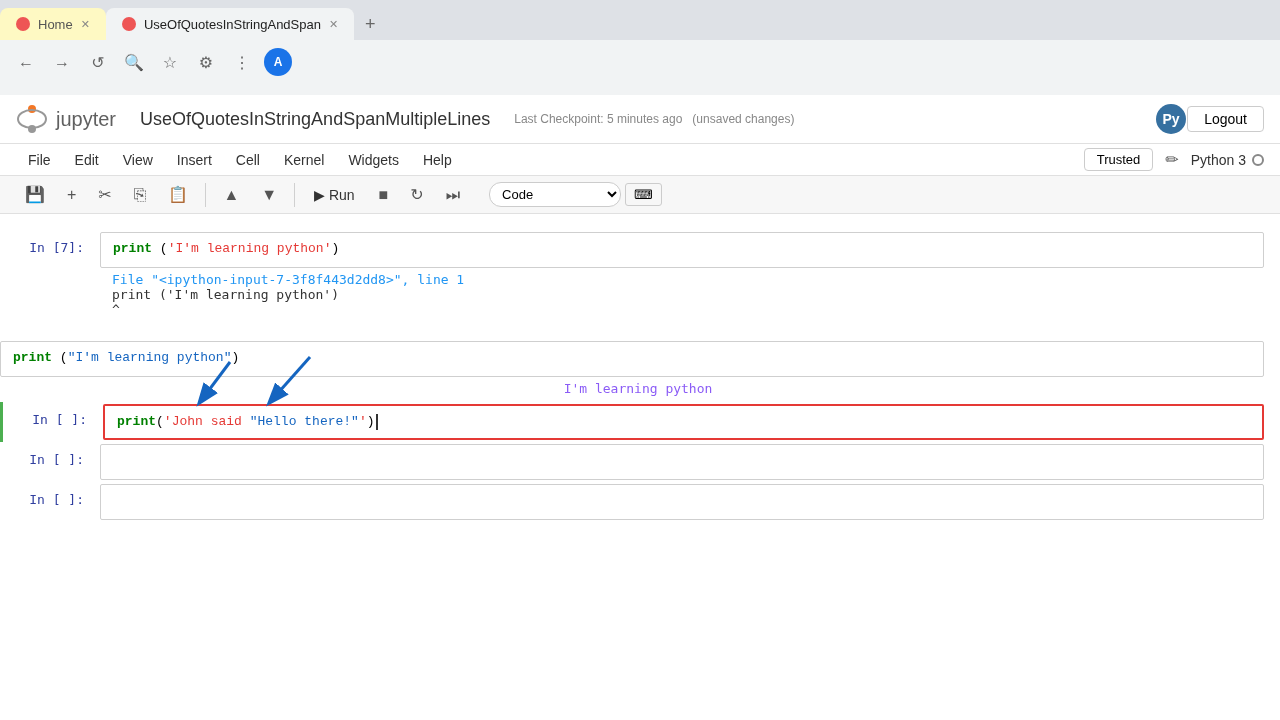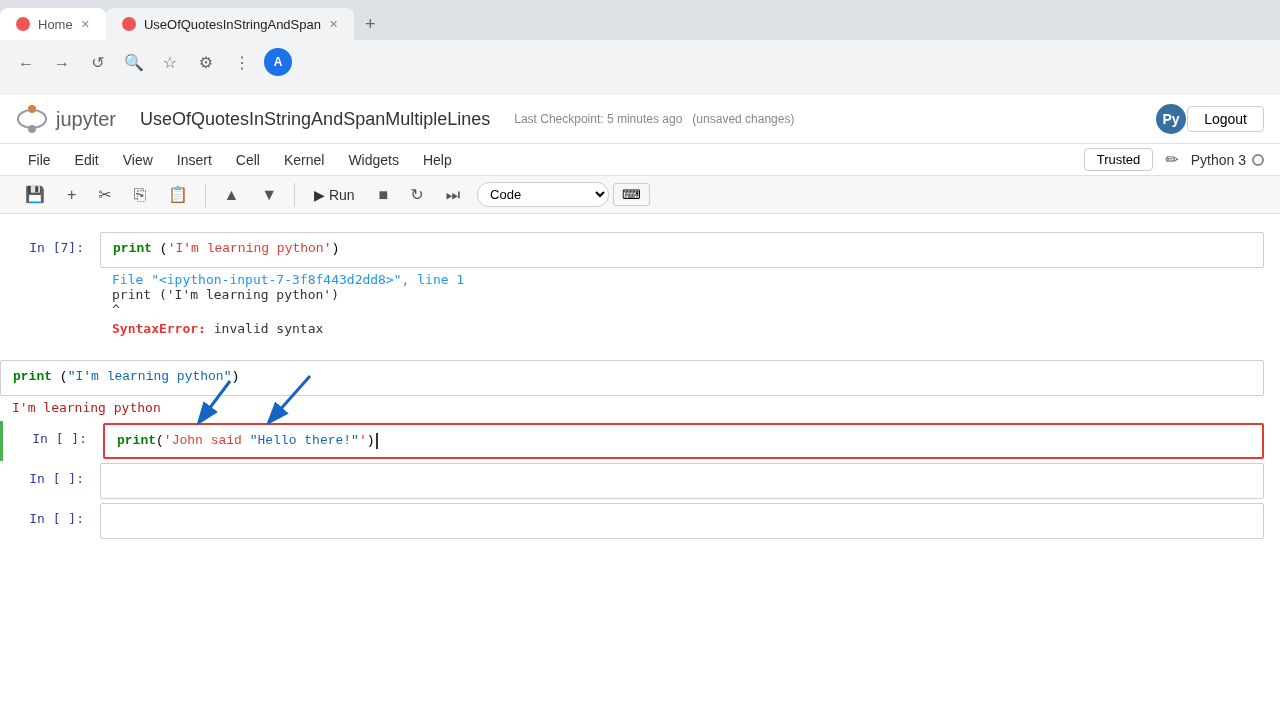--- a/index.html
+++ b/index.html
@@ -2,21 +2,21 @@
 <html><head>
   <meta charset="utf-8">
   <style>
     * { box-sizing: border-box; margin: 0; padding: 0; }
     body { font-family: Arial, sans-serif; font-size: 14px; background: #fff; overflow: hidden; width: 1280px; height: 720px; }
 
     
     .browser-chrome { background: #f1f3f4; height: 95px; }
     .tab-bar { display: flex; align-items: flex-end; padding: 8px 0 0 0; height: 40px; background: #dee1e6; }
     .tab { display: flex; align-items: center; padding: 0 16px; height: 32px; border-radius: 8px 8px 0 0; font-size: 13px; cursor: pointer; gap: 8px; }
-    .tab.inactive { background: #ffffff; color: #555; align-items: center; }
+    .tab.inactive { background: #fef9c3; color: #555; align-items: center; }
     .tab.active { background: #f1f3f4; color: #222; }
     .tab-close { font-size: 11px; color: #888; cursor: pointer; }
     .tab-new { width: 32px; height: 32px; display: flex; align-items: center; justify-content: center; cursor: pointer; color: #666; font-size: 18px; }
 
     .address-bar { display: flex; align-items: center; padding: 6px 12px; gap: 8px; background: #f1f3f4; height: 44px; }
     .nav-btn { width: 28px; height: 28px; border-radius: 50%; border: none; background: transparent; cursor: pointer; display: flex; align-items: center; justify-content: center; color: #666; font-size: 16px; }
     .url-bar { flex: 1; background: #fff; border: 1px solid #ddd; border-radius: 20px; padding: 5px 16px; font-size: 13px; color: #333; display: flex; align-items: center; }
     .browser-icons { display: flex; gap: 8px; align-items: center; }
     .browser-icon-btn { width: 28px; height: 28px; border-radius: 50%; border: none; background: transparent; cursor: pointer; display: flex; align-items: center; justify-content: center; color: #666; font-size: 16px; }
     .profile-circle { width: 28px; height: 28px; border-radius: 50%; background: #1a73e8; display: flex; align-items: center; justify-content: center; color: #fff; font-size: 12px; font-weight: bold; }
@@ -40,39 +40,39 @@
     .trusted-btn { border: 1px solid #ccc; background: #fff; padding: 3px 12px; font-size: 13px; cursor: pointer; border-radius: 4px; }
     .pencil-btn { background: transparent; border: none; cursor: pointer; font-size: 16px; color: #555; padding: 4px; }
     .kernel-indicator { display: flex; align-items: center; gap: 6px; font-size: 14px; color: #333; }
     .kernel-circle { width: 12px; height: 12px; border-radius: 50%; border: 2px solid #888; background: transparent; }
 
     
     .toolbar { display: flex; align-items: center; padding: 4px 16px; border-bottom: 1px solid #e0e0e0; background: #f7f7f7; gap: 4px; }
     .tool-btn { background: transparent; border: 1px solid transparent; border-radius: 3px; padding: 4px 8px; cursor: pointer; font-size: 16px; color: #555; display: flex; align-items: center; gap: 4px; }
     .tool-separator { width: 1px; height: 24px; background: #d0d0d0; margin: 0 4px; }
     .run-btn { display: flex; align-items: center; gap: 4px; background: transparent; border: 1px solid transparent; border-radius: 3px; padding: 4px 10px; cursor: pointer; font-size: 14px; color: #333; }
-    .cell-type-select { border: 1px solid #ccc; border-radius: 12px; padding: 3px 8px; font-size: 13px; background: #fff; margin-left: 4px; cursor: pointer; }
+    .cell-type-select { border: 1px solid #ccc; border-radius: 12px; padding: 3px 8px; font-size: 13px; background: #fff; margin-left: 16px; cursor: pointer; }
     .keyboard-btn { background: transparent; border: 1px solid #ccc; border-radius: 3px; padding: 3px 8px; cursor: pointer; font-size: 13px; }
 
     
     .notebook-area { flex: 1; overflow-y: auto; padding: 16px 0; background: #fff; }
 
     
     .cell-wrapper { display: flex; align-items: stretch; padding: 2px 0; }
     .cell-prompt { width: 100px; min-width: 100px; text-align: right; padding: 8px 16px 8px 0; font-family: monospace; font-size: 13px; color: #303F9F; flex-shrink: 0; }
     .cell-content { flex: 1; margin-right: 16px; }
 
     .code-cell { border: 1px solid #cfcfcf; border-radius: 2px; background: #fff; font-family: 'Courier New', monospace; font-size: 13px; padding: 8px 12px; min-height: 36px; }
     .code-cell.highlighted { border: 2px solid #e53935; }
 
     .output-area { padding: 4px 0 4px 12px; font-family: monospace; font-size: 13px; }
     .error-file { color: #2196F3; }
     .error-code { color: #333; }
     .error-caret { color: #333; }
-    .output-text { color: #b91c1c; }
+    .output-text { color: #8b5cf6; text-align: center; }
 
     .empty-cell { background: #fff; border: 1px solid #cfcfcf; min-height: 36px; }
   </style>
 </head>
 <body>
 
 <div class="browser-chrome">
 
   <div class="tab-bar">
     <div class="tab inactive">
@@ -214,24 +214,20 @@
     <div class="cell-wrapper">
       <div class="cell-prompt">In [7]:</div>
       <div class="cell-content">
         <div class="code-cell">
           <span style="color:#008000;font-weight:bold;">print</span><span> (</span><span style="color:#e53935;">'I'm learning python'</span><span>)</span>
         </div>
         <div class="output-area">
           <div class="error-file">File "&lt;ipython-input-7-3f8f443d2dd8&gt;", line 1</div>
           <div class="error-code">    print ('I'm learning python')</div>
           <div class="error-caret">              ^</div>
-          <div style="margin-top:4px;">
-            <span style="color:#e53935;font-weight:bold;">SyntaxError:</span>
-            <span style="color:#333;"> invalid syntax</span>
-          </div>
         </div>
       </div>
     </div>
 
     <div style="height:16px;"></div>
 
     <div class="cell-wrapper">
       <div class="cell-content">
         <div class="code-cell">
           <span style="color:#008000;font-weight:bold;">print</span><span> (</span><span style="color:#1565C0;">"I'm learning python"</span><span>)</span>

